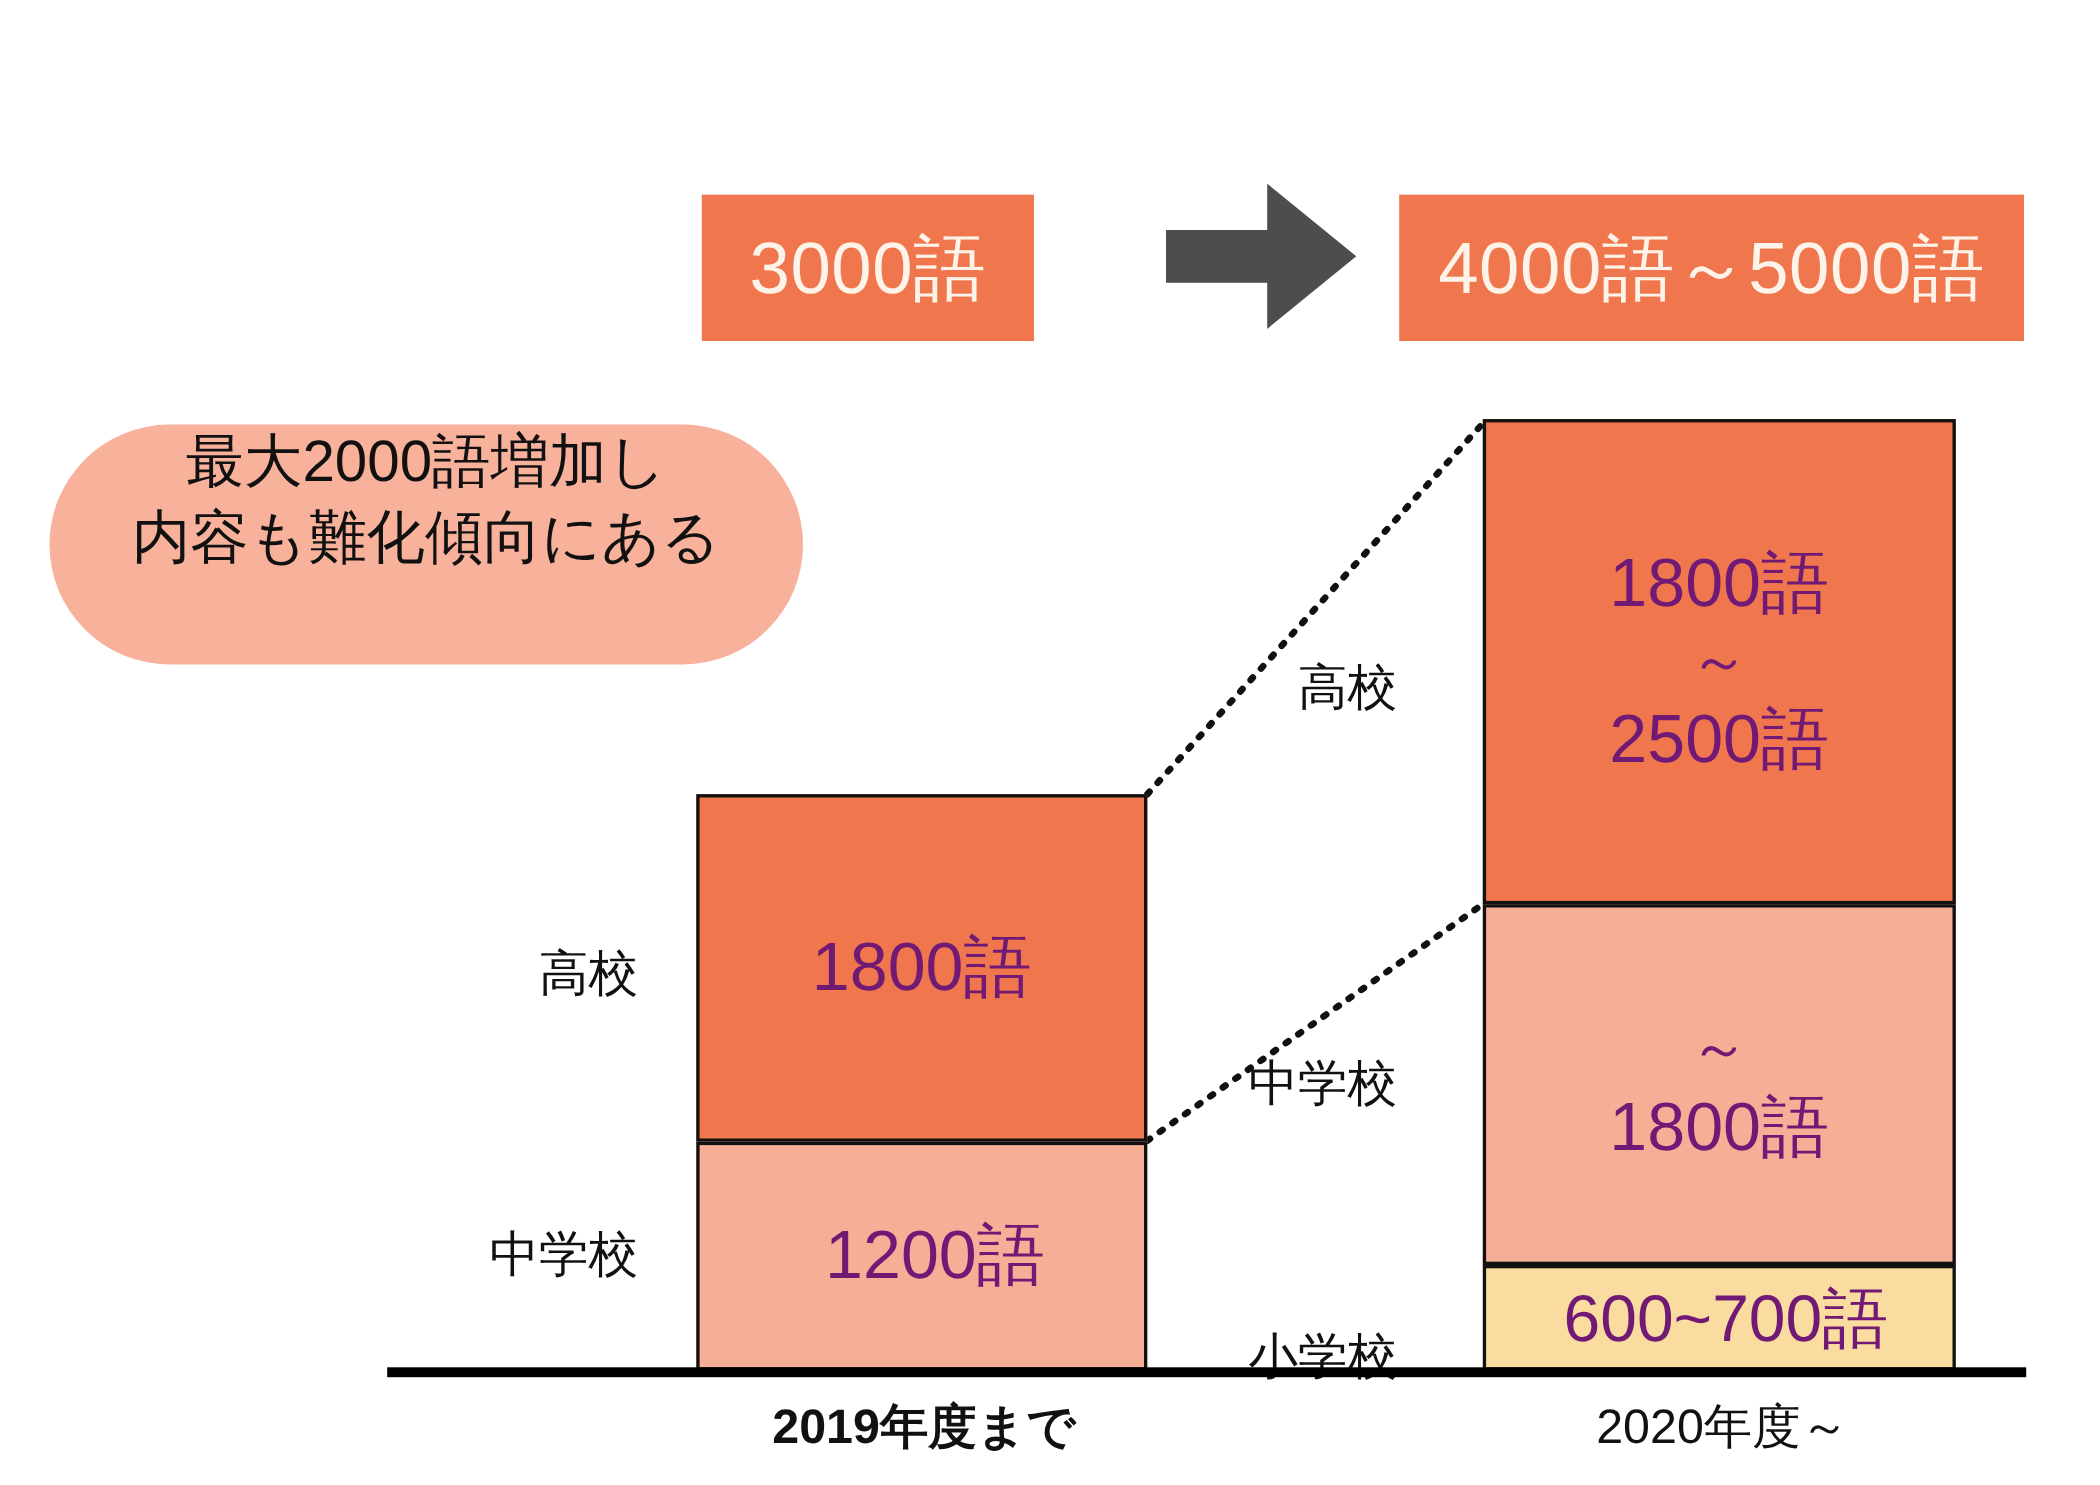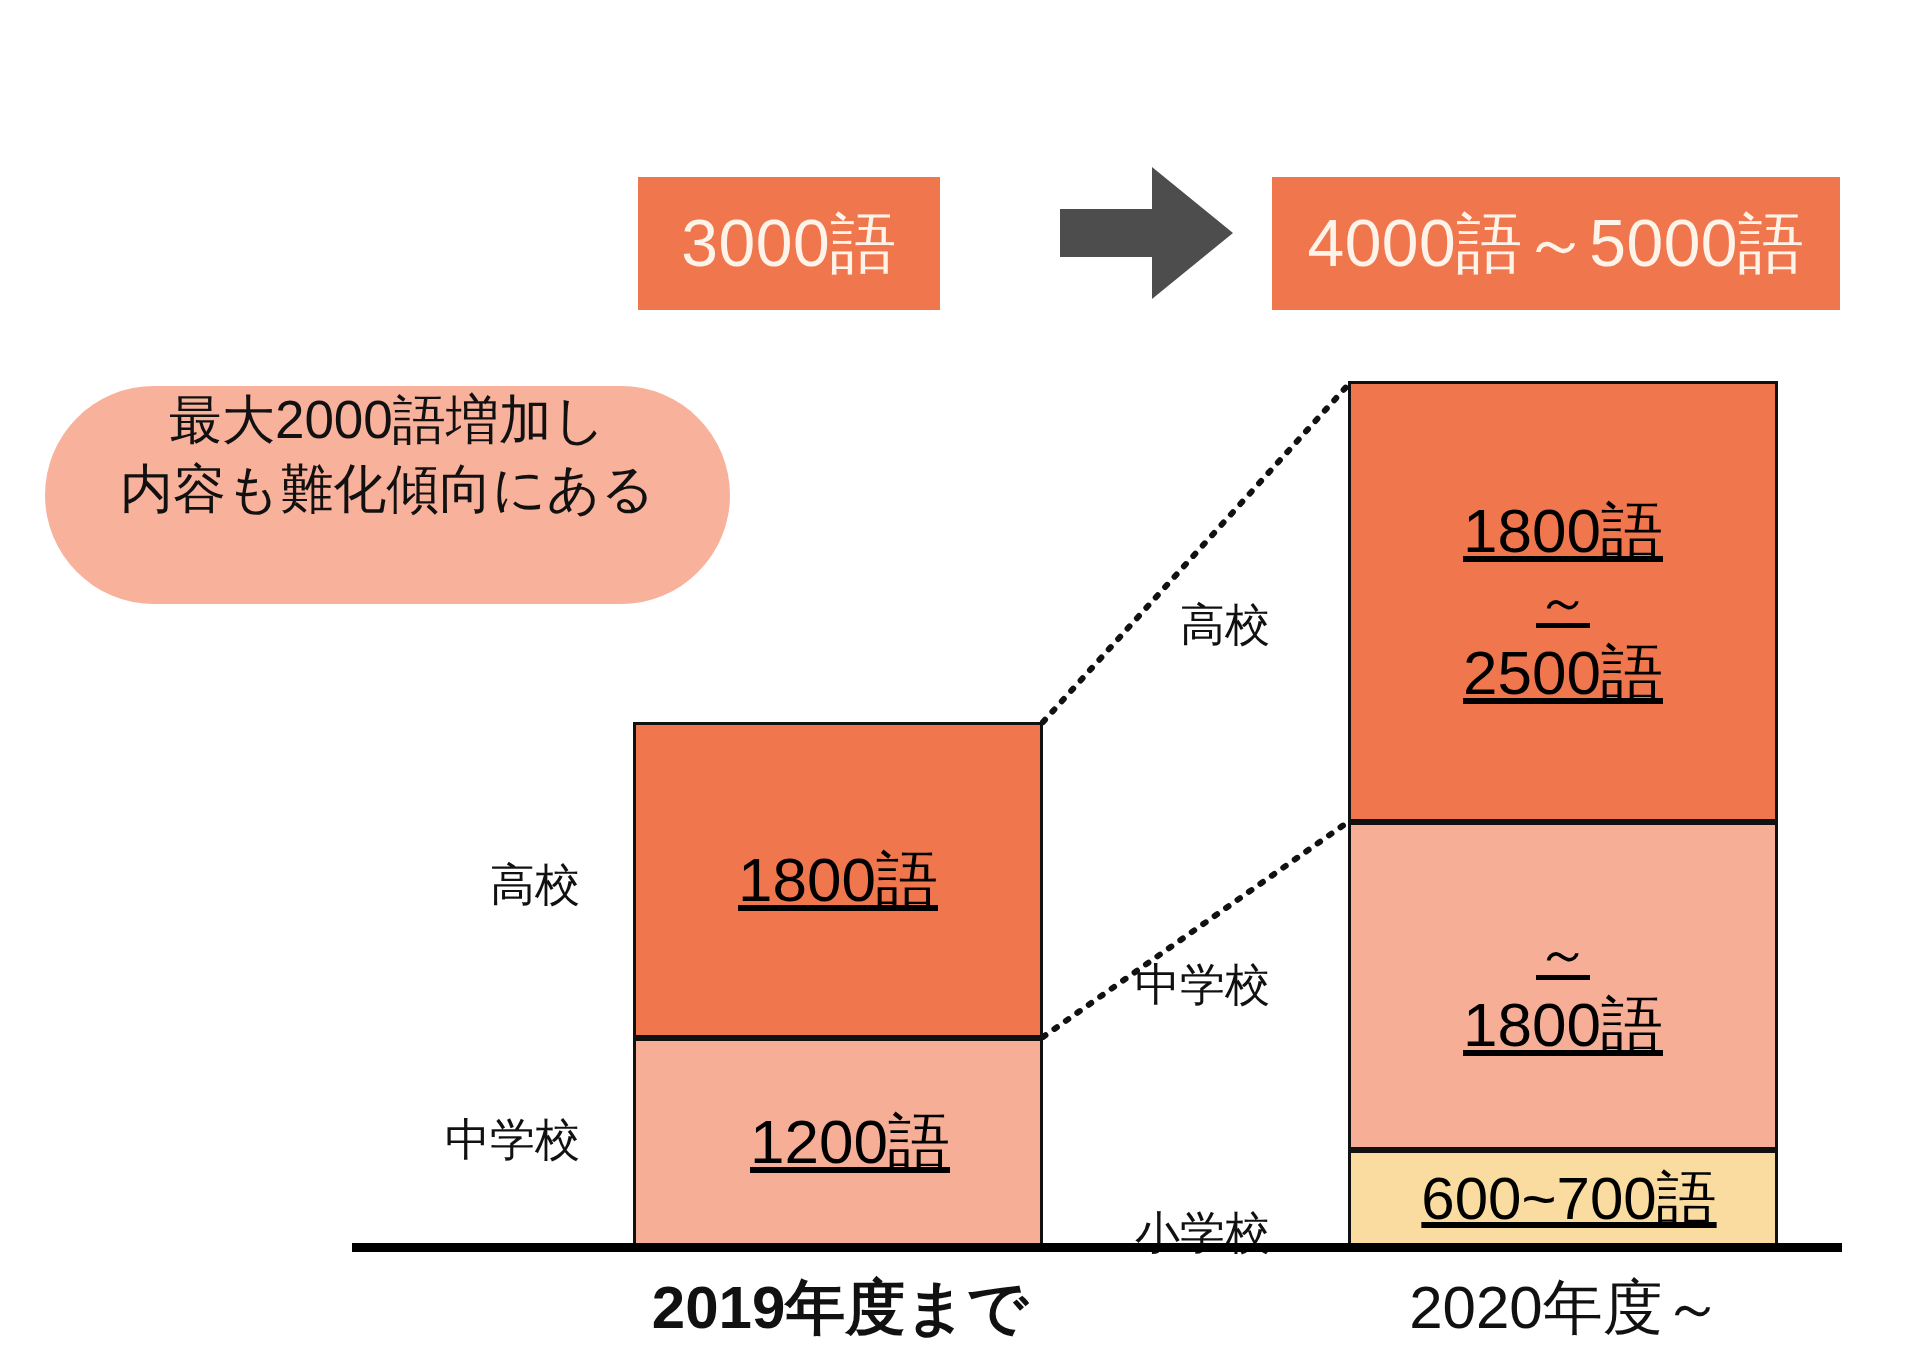--- a/index.html
+++ b/index.html
@@ -90,23 +90,22 @@
   
   .bar-group { position: absolute; }
   .seg {
     position: absolute;
     box-sizing: border-box;
     border: 3px solid #111111;
     display: flex;
     flex-direction: column;
     align-items: center;
     justify-content: center;
-    color: #000000;
+    color: #701a75;
     text-align: center;
-    text-decoration: underline;
   }
   .seg .v {
     font-size: 62px;
     line-height: 1.05;
     white-space: nowrap;
   }
   .seg .tilde {
     font-size: 54px;
     line-height: 1.05;
     margin: 10px 0;
@@ -120,21 +119,21 @@
   .cat-label {
     position: absolute;
     font-size: 45px;
     color: #111111;
     white-space: nowrap;
     text-align: right;
   }
 
   .axis-label {
     position: absolute;
-    font-size: 60px;
+    font-size: 44px;
     color: #111111;
     white-space: nowrap;
     text-align: center;
     font-weight: 700;
   }
   #axis-label-right { font-weight: 400; }
 
   
   #connectors {
     position: absolute;

